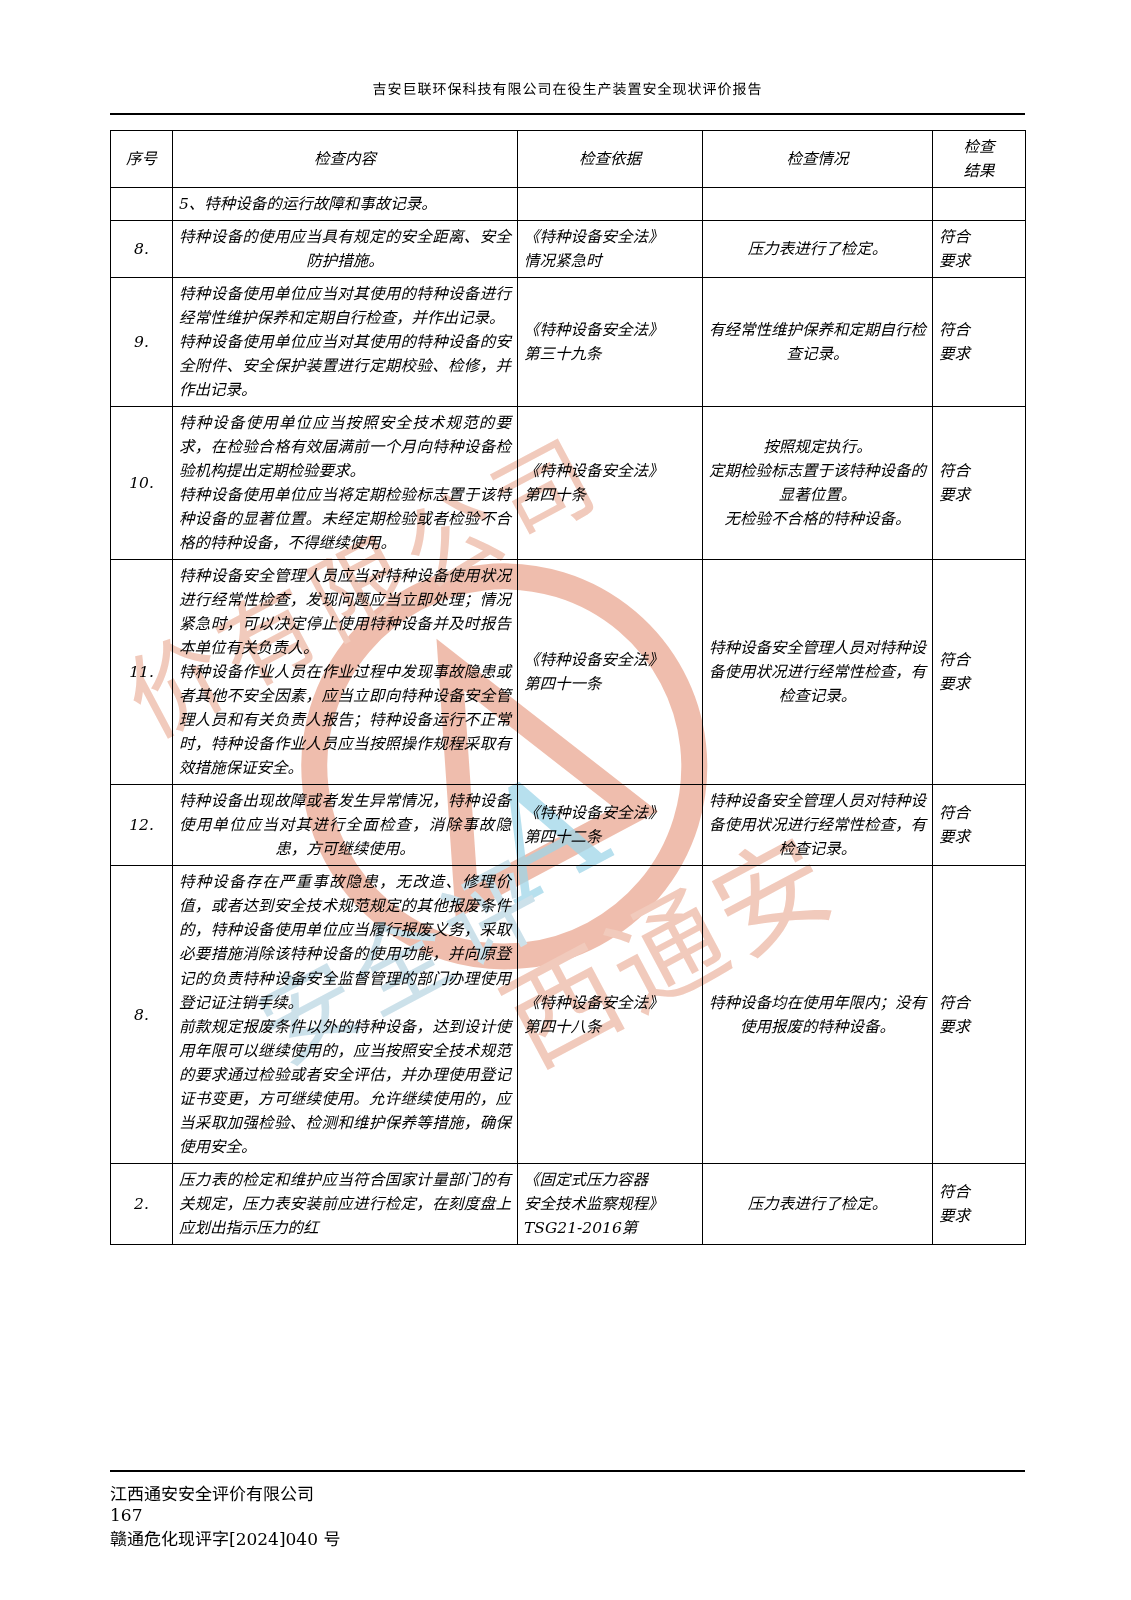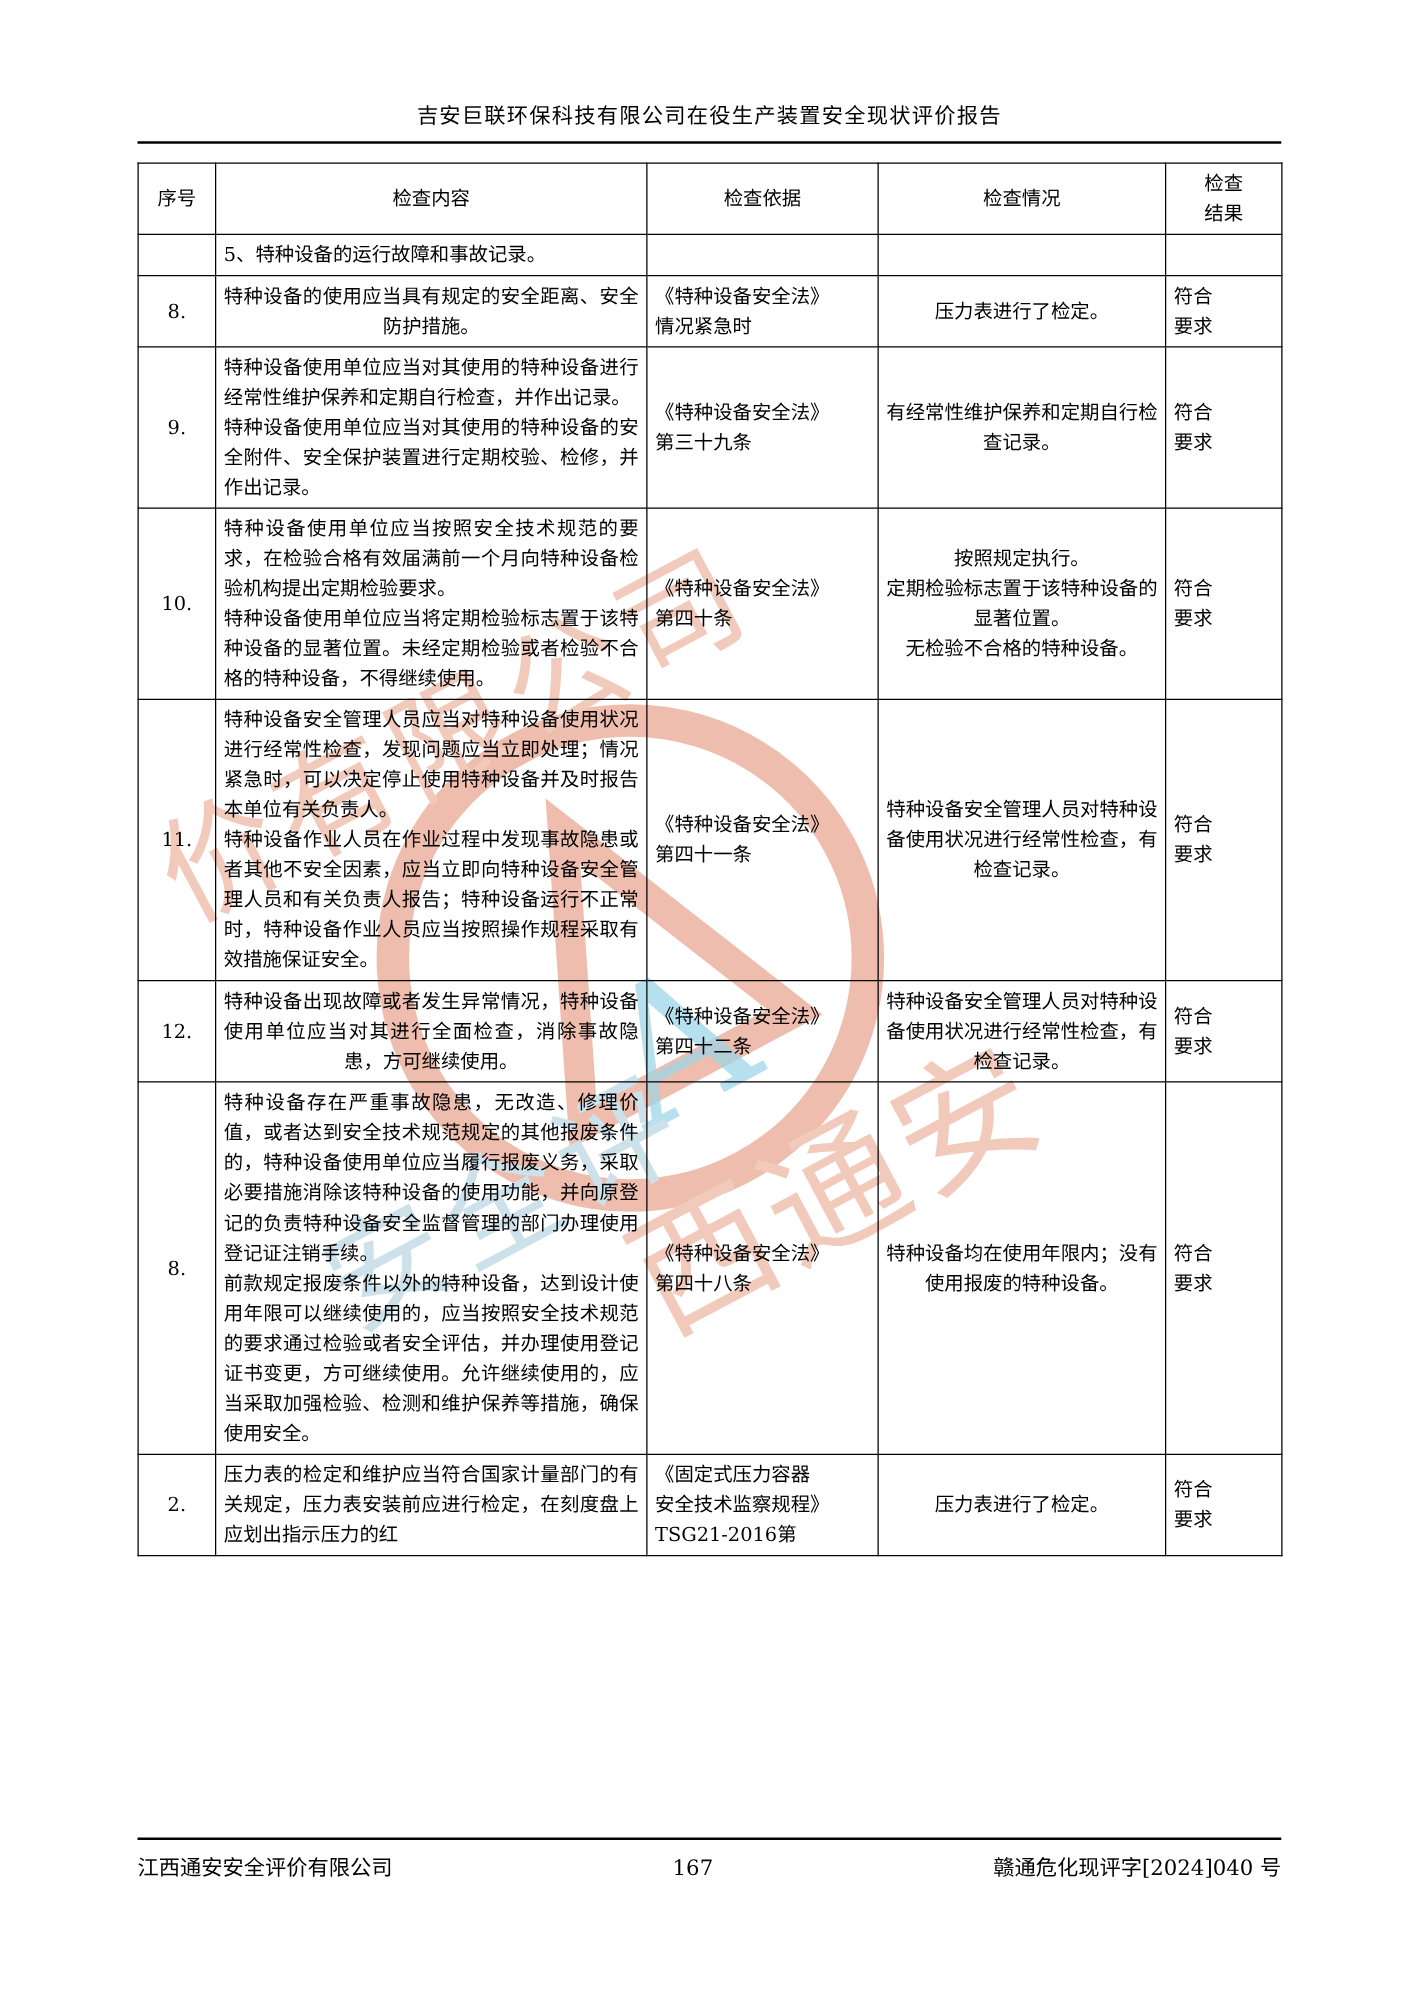--- a/index.html
+++ b/index.html
@@ -30,21 +30,21 @@
   }
 
   
   .header {
     position: absolute;
     left: 110px;
     top: 78px;
     width: 915px;
     text-align: center;
     font-family: "DejaVu Serif", "Liberation Serif", serif;
-    font-size: 17px;
+    font-size: 14px;
     letter-spacing: 1px;
     color: #000;
     z-index: 10;
   }
   .header-rule {
     position: absolute;
     left: 110px;
     top: 113px;
     width: 915px;
     height: 2px;
@@ -66,43 +66,45 @@
     left: 110px;
     top: 1470px;
     width: 915px;
     height: 2px;
     background: #000;
   }
   .footer-inner {
     position: relative;
     display: flex;
     justify-content: space-between;
-    align-items: flex-end;
+    align-items: flex-start;
     font-family: "DejaVu Serif", "Liberation Serif", serif;
     font-size: 17px;
     padding-top: 8px;
+    flex-direction: column;
   }
   .footer-left { text-align: left; }
   .footer-center { text-align: center; }
   .footer-right { text-align: right; }
 
   
   .table-wrap {
     position: absolute;
     left: 110px;
     top: 130px;
     width: 915px;
     z-index: 10;
   }
   table.chk {
     border-collapse: collapse;
     width: 915px;
     table-layout: fixed;
     font-family: "DejaVu Serif", "Liberation Serif", serif;
     background: transparent;
+    font-style: italic;
   }
   table.chk td, table.chk th {
     border: 1.5px solid #000;
     padding: 4px 6px;
     vertical-align: middle;
     font-size: 15.5px;
     line-height: 1.55;
     background: transparent;
   }
   col.c-no      { width: 62px; }

